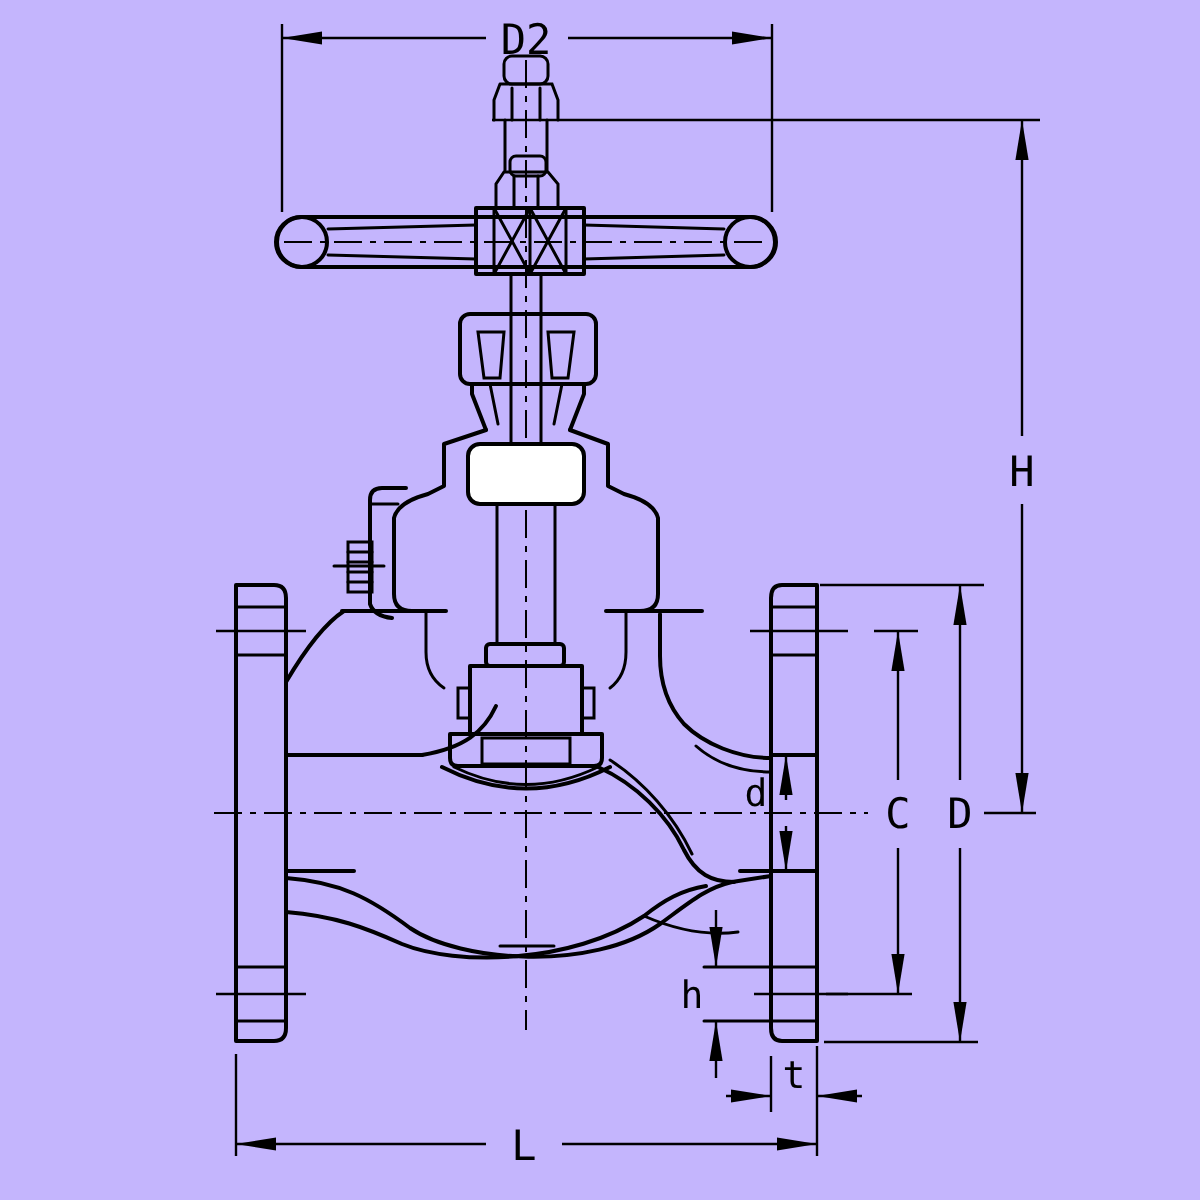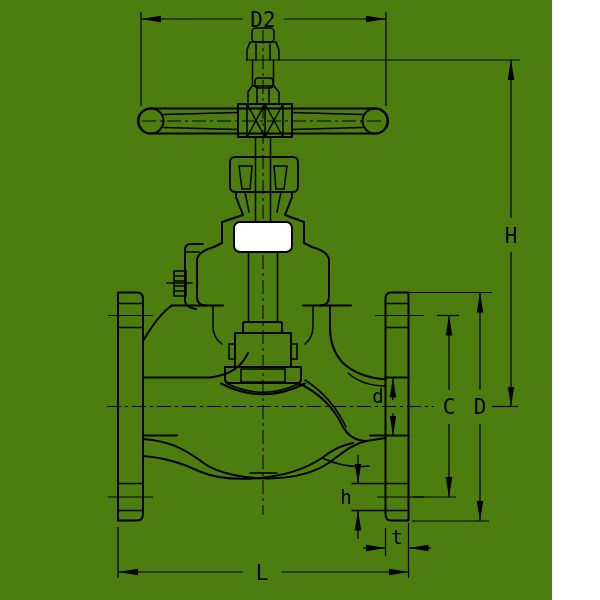--- a/index.html
+++ b/index.html
@@ -1,16 +1,16 @@
 <!DOCTYPE html>
 <html><head>
 <meta charset="utf-8">
 <style>
   html,body{margin:0;padding:0;background:#ffffff;}
-  .stage{position:relative;width:552px;height:600px;background:#4d7c0f;overflow:hidden;}
+  .stage{position:relative;width:600px;height:600px;background:#c4b5fd;overflow:hidden;}
   svg{display:block;}
   .outline{stroke:#000;stroke-width:2;fill:none;stroke-linecap:round;stroke-linejoin:round;}
   .thin{stroke:#000;stroke-width:1.5;fill:none;stroke-linecap:round;}
   .dim{stroke:#000;stroke-width:1.2;fill:none;}
   .cl{stroke:#000;stroke-width:1;fill:none;stroke-dasharray:14 4 3 4;}
   .solidfill{fill:#fff;stroke:#000;stroke-width:2;}
   text{font-family:"DejaVu Sans Mono","Liberation Mono",monospace;fill:#000;}
   .lab{font-size:21px;}
   .labsm{font-size:19px;}
 </style>

